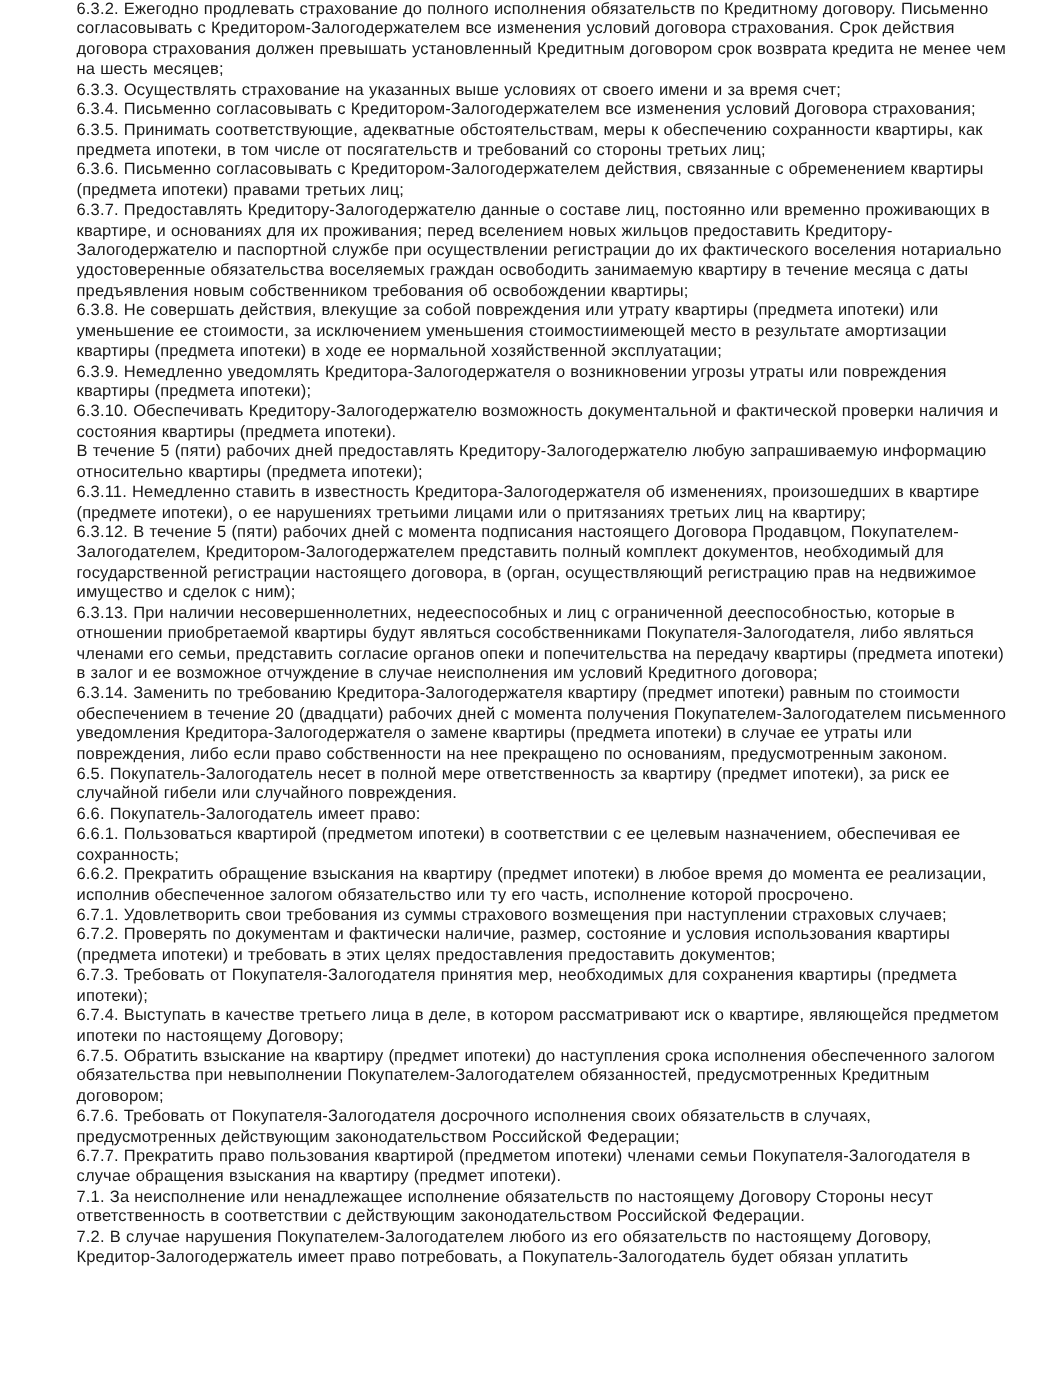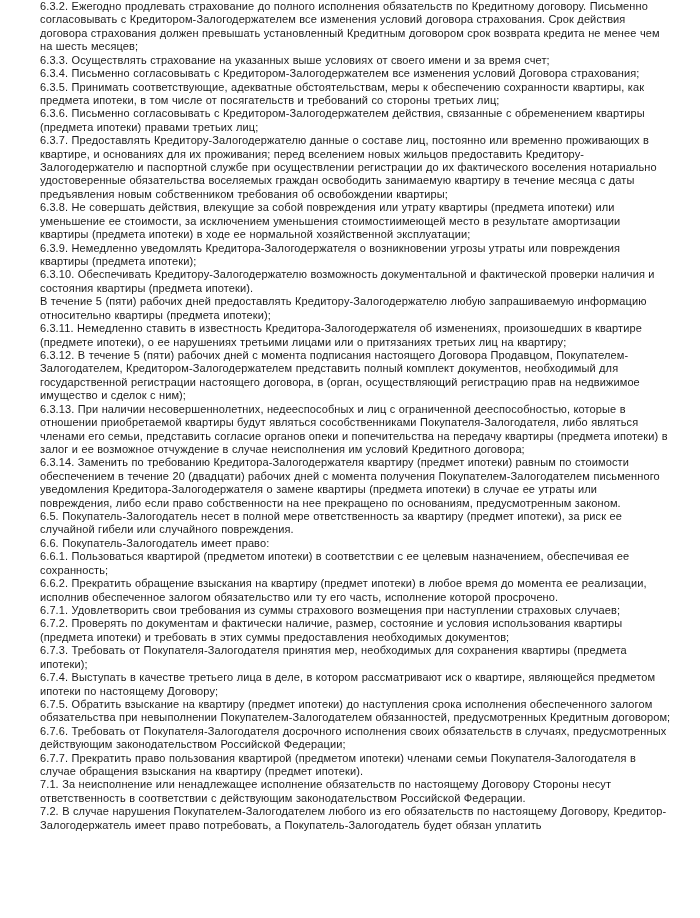--- a/index.html
+++ b/index.html
@@ -14,21 +14,21 @@
     overflow: hidden;
     font-family: "Liberation Sans Narrow", "Liberation Sans", "DejaVu Sans", sans-serif;
     font-stretch: condensed;
     color: #1a1a1a;
     -webkit-font-smoothing: none;
   }
   #document-page {
     box-sizing: border-box;
     width: 700px;
     height: 918px;
-    padding: 0 28px 0 40px;
+    padding: 0 28px 0 51px;
     background: #ffffff;
   }
   #contract-body {
     font-size: 11px;
     line-height: 13.42px;
     text-align: left;
     letter-spacing: 0.01em;
     word-spacing: 0.02em;
   }
   .clause {
@@ -56,21 +56,21 @@
       <p class="clause">В течение 5 (пяти) рабочих дней предоставлять Кредитору-Залогодержателю любую запрашиваемую информацию относительно квартиры (предмета ипотеки);</p>
       <p class="clause">6.3.11. Немедленно ставить в известность Кредитора-Залогодержателя об изменениях, произошедших в квартире (предмете ипотеки), о ее нарушениях третьими лицами или о притязаниях третьих лиц на квартиру;</p>
       <p class="clause">6.3.12. В течение 5 (пяти) рабочих дней с момента подписания настоящего Договора Продавцом, Покупателем-Залогодателем, Кредитором-Залогодержателем представить полный комплект документов, необходимый для государственной регистрации настоящего договора, в (орган, осуществляющий регистрацию прав на недвижимое имущество и сделок с ним);</p>
       <p class="clause">6.3.13. При наличии несовершеннолетних, недееспособных и лиц с ограниченной дееспособностью, которые в отношении приобретаемой квартиры будут являться сособственниками Покупателя-Залогодателя, либо являться членами его семьи, представить согласие органов опеки и попечительства на передачу квартиры (предмета ипотеки) в залог и ее возможное отчуждение в случае неисполнения им условий Кредитного договора;</p>
       <p class="clause">6.3.14. Заменить по требованию Кредитора-Залогодержателя квартиру (предмет ипотеки) равным по стоимости обеспечением в течение 20 (двадцати) рабочих дней с момента получения Покупателем-Залогодателем письменного уведомления Кредитора-Залогодержателя о замене квартиры (предмета ипотеки) в случае ее утраты или повреждения, либо если право собственности на нее прекращено по основаниям, предусмотренным законом.</p>
       <p class="clause">6.5. Покупатель-Залогодатель несет в полной мере ответственность за квартиру (предмет ипотеки), за риск ее случайной гибели или случайного повреждения.</p>
       <p class="clause">6.6. Покупатель-Залогодатель имеет право:</p>
       <p class="clause">6.6.1. Пользоваться квартирой (предметом ипотеки) в соответствии с ее целевым назначением, обеспечивая ее сохранность;</p>
       <p class="clause">6.6.2. Прекратить обращение взыскания на квартиру (предмет ипотеки) в любое время до момента ее реализации, исполнив обеспеченное залогом обязательство или ту его часть, исполнение которой просрочено.</p>
       <p class="clause">6.7.1. Удовлетворить свои требования из суммы страхового возмещения при наступлении страховых случаев;</p>
-      <p class="clause">6.7.2. Проверять по документам и фактически наличие, размер, состояние и условия использования квартиры (предмета ипотеки) и требовать в этих суммы предоставления необходимых документов;</p>
+      <p class="clause">6.7.2. Проверять по документам и фактически наличие, размер, состояние и условия использования квартиры (предмета ипотеки) и требовать в этих целях предоставления предоставить документов;</p>
       <p class="clause">6.7.3. Требовать от Покупателя-Залогодателя принятия мер, необходимых для сохранения квартиры (предмета ипотеки);</p>
       <p class="clause">6.7.4. Выступать в качестве третьего лица в деле, в котором рассматривают иск о квартире, являющейся предметом ипотеки по настоящему Договору;</p>
       <p class="clause">6.7.5. Обратить взыскание на квартиру (предмет ипотеки) до наступления срока исполнения обеспеченного залогом обязательства при невыполнении Покупателем-Залогодателем обязанностей, предусмотренных Кредитным договором;</p>
       <p class="clause">6.7.6. Требовать от Покупателя-Залогодателя досрочного исполнения своих обязательств в случаях, предусмотренных действующим законодательством Российской Федерации;</p>
       <p class="clause">6.7.7. Прекратить право пользования квартирой (предметом ипотеки) членами семьи Покупателя-Залогодателя в случае обращения взыскания на квартиру (предмет ипотеки).</p>
       <p class="clause">7.1. За неисполнение или ненадлежащее исполнение обязательств по настоящему Договору Стороны несут ответственность в соответствии с действующим законодательством Российской Федерации.</p>
       <p class="clause">7.2. В случае нарушения Покупателем-Залогодателем любого из его обязательств по настоящему Договору, Кредитор-Залогодержатель имеет право потребовать, а Покупатель-Залогодатель будет обязан уплатить</p>
     </div>
 </div>
 

